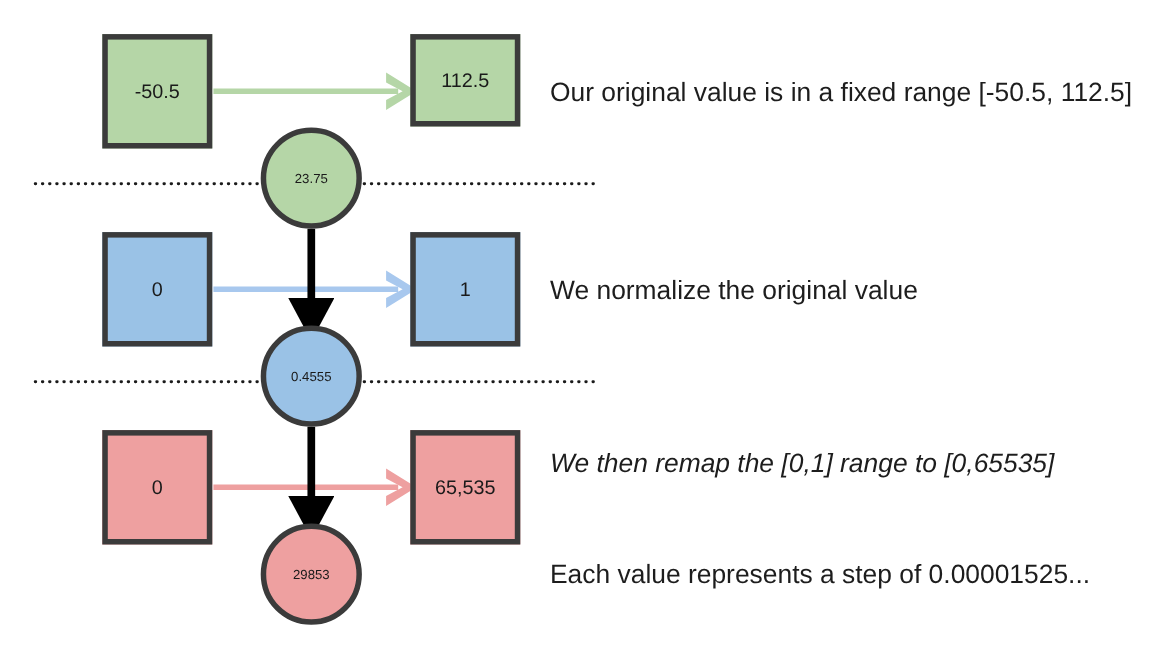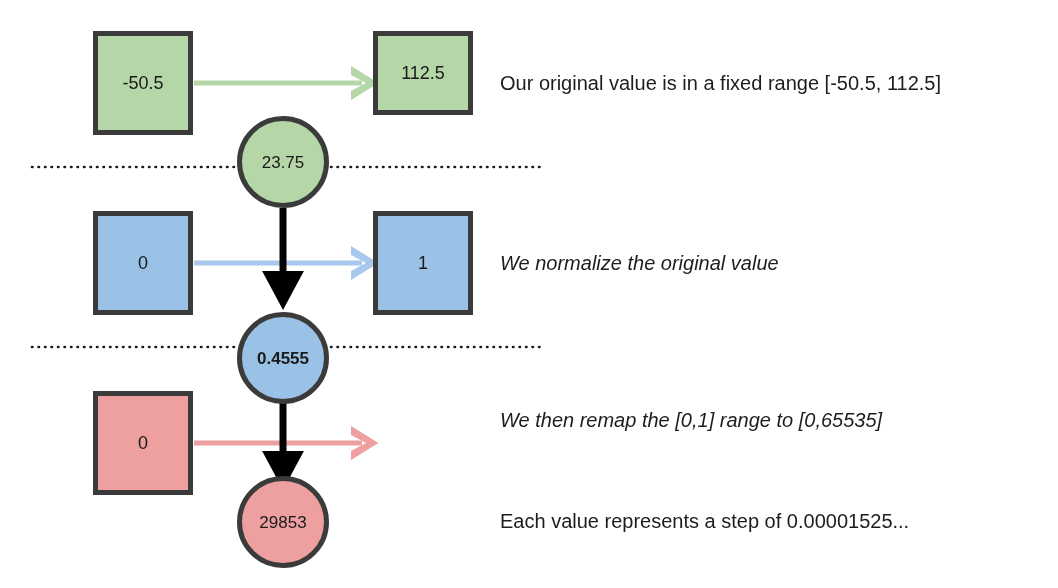--- a/index.html
+++ b/index.html
@@ -37,31 +37,31 @@
     line-height: 1;
   }
   .node-circle {
     position: absolute;
     box-sizing: border-box;
     border: 5px solid #3b3b3b;
     border-radius: 50%;
     display: flex;
     align-items: center;
     justify-content: center;
-    font-size: 17px;
+    font-size: 12px;
     color: #1a1a1a;
     line-height: 1;
   }
   .fill-green { background: #b5d6a7; }
   .fill-blue  { background: #9ac2e6; }
   .fill-pink  { background: #eea0a0; }
 
   .caption {
     position: absolute;
-    font-size: 20px;
+    font-size: 24px;
     color: #1d1d1d;
     white-space: nowrap;
     line-height: 1;
   }
 </style>
 </head>
 <body>
 
 <div id="canvas">
 
@@ -111,30 +111,33 @@
   <div class="caption" style="left:500px; top:73px;">Our original value is in a fixed range [-50.5, 112.5]</div>
 
   <div class="node-box fill-blue" style="left:93px; top:211px; width:100px; height:104px;">
     <span>0</span>
   </div>
 
   <div class="node-box fill-blue" style="left:373px; top:211px; width:100px; height:104px;">
     <span>1</span>
   </div>
 
-  <div class="node-circle fill-blue" style="left:237px; top:312px; width:92px; height:92px;font-weight:bold;">
+  <div class="node-circle fill-blue" style="left:237px; top:296px; width:92px; height:92px;">
     <span>0.4555</span>
   </div>
 
-  <div class="caption" style="left:500px; top:253px;font-style:italic;">We normalize the original value</div>
+  <div class="caption" style="left:500px; top:253px;">We normalize the original value</div>
 
   <div class="node-box fill-pink" style="left:93px; top:391px; width:100px; height:104px;">
     <span>0</span>
   </div>
 
+  <div class="node-box fill-pink" style="left:373px; top:391px; width:100px; height:104px;">
+    <span>65,535</span>
+  </div>
 
   <div class="node-circle fill-pink" style="left:237px; top:476px; width:92px; height:92px;">
     <span>29853</span>
   </div>
 
   <div class="caption" style="left:500px; top:410px;font-style:italic;">We then remap the [0,1] range to [0,65535]</div>
 
   <div class="caption" style="left:500px; top:467px;margin-top:44px;">Each value represents a step of 0.00001525...</div>
 
 </div>

